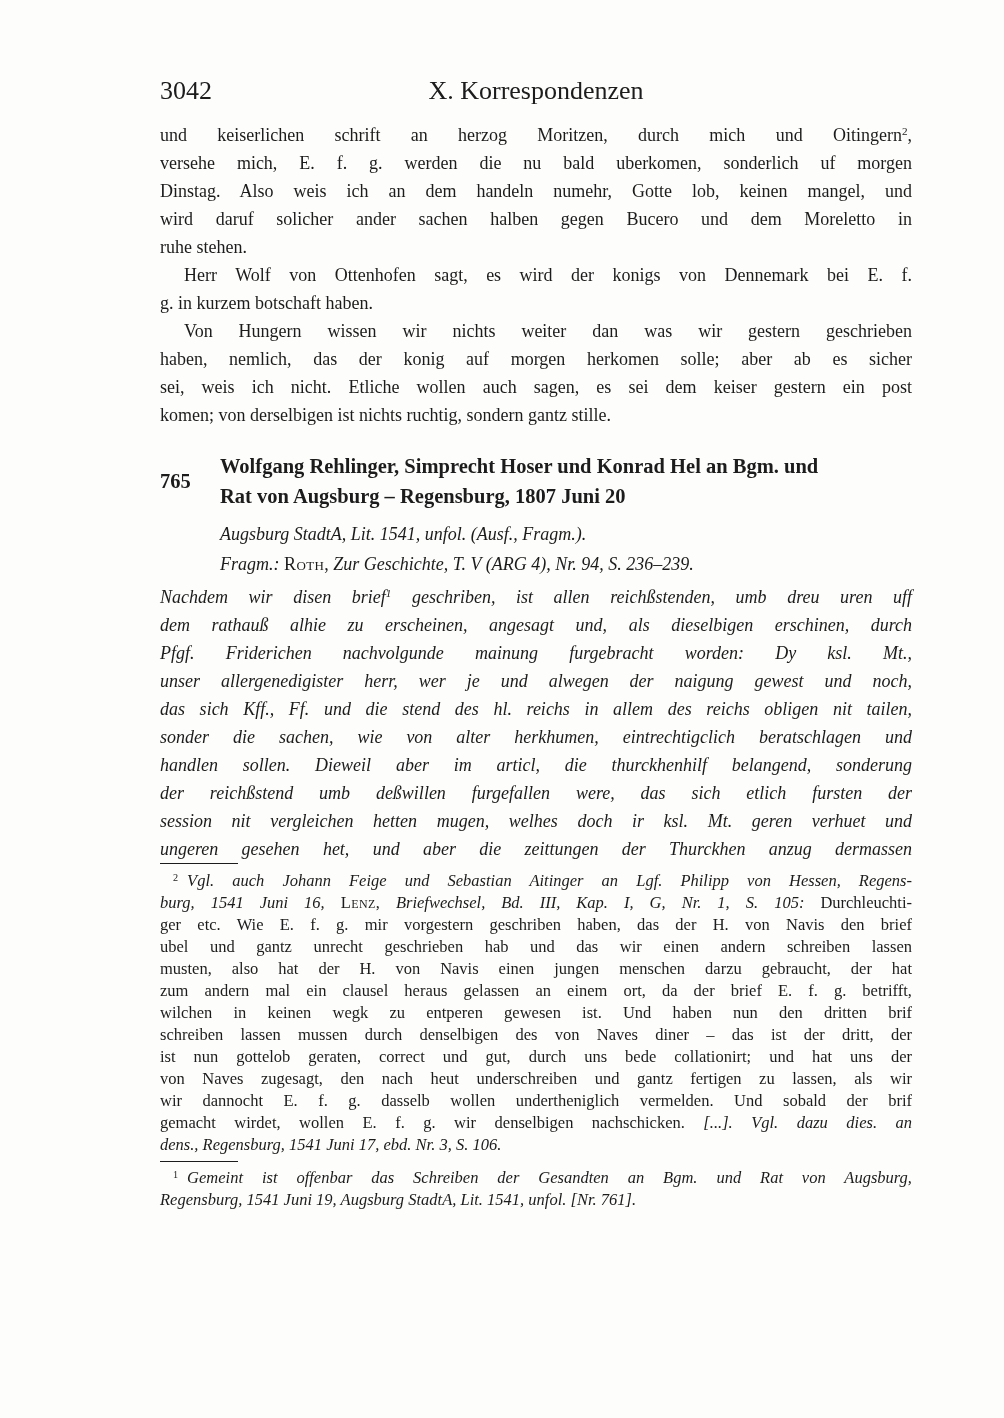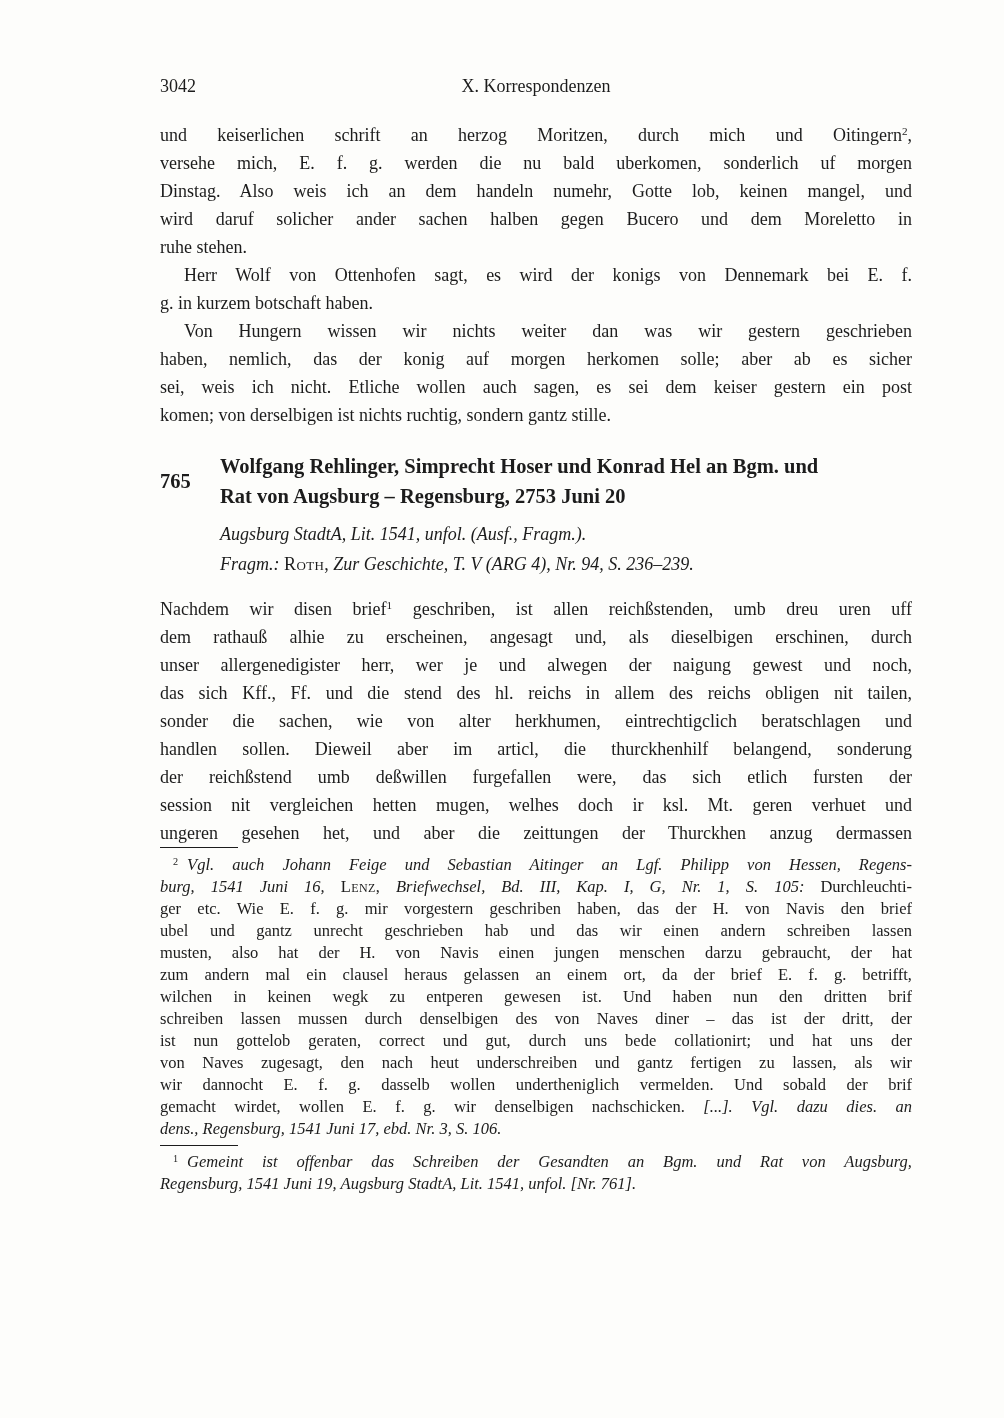--- a/index.html
+++ b/index.html
@@ -6,37 +6,37 @@
   .page {
     position:relative;
     width:1004px; height:1418px;
     background:#fdfdfb;
     color:#1c1c1c;
     font-family:"Liberation Serif","DejaVu Serif",serif;
     overflow:hidden;
   }
   .content { position:absolute; left:160px; top:0; width:752px; }
 
-  .running-header { margin-top:76px; height:28px; position:relative; font-size:18px; margin-bottom:17px; }
+  .running-header { margin-top:76px; height:28px; position:relative; font-size:26px; margin-bottom:17px; }
   .page-num { position:absolute; left:0; top:0; }
   .rh-title { display:block; text-align:center; }
 
   .para .line { white-space:normal; }
   .body-para .line { font-size:18px; line-height:28px; }
   .line.j { text-align:justify; text-align-last:justify; }
   .indent .line:first-child { text-indent:24px; }
 
   .entry-heading { margin-top:22px; position:relative; padding-left:60px; font-weight:bold; font-size:20.5px; }
   .entry-heading .line { line-height:30px; }
   .entry-num { position:absolute; left:0; top:15px; line-height:30px; }
 
   .sources { margin-top:8px; padding-left:60px; font-size:18px; }
   .sources .line { line-height:30px; }
 
-  .mainpara { margin-top:16px; }
+  .mainpara { margin-top:4px;font-style:italic; }
 
   .fn-rule { width:78px; border-top:1.7px solid #1c1c1c; height:0; }
   .rule1 { margin-top:0px; margin-bottom:6px; }
   .rule2 { margin-top:5px; margin-bottom:5px; }
 
   .footnote .line { font-size:16.5px; line-height:22px; }
   .footnote .line:first-child { text-indent:13px; }
   .footnote .line:first-child .sup { margin-right:9px; }
 
   .sup { font-size:0.62em; position:relative; top:-0.5em; line-height:0; }
@@ -69,32 +69,33 @@
         <div class="line j"><span>Von Hungern wissen wir nichts weiter dan was wir gestern geschrieben</span></div>
         <div class="line j"><span>haben, nemlich, das der konig auf morgen herkomen solle; aber ab es sicher</span></div>
         <div class="line j"><span>sei, weis ich nicht. Etliche wollen auch sagen, es sei dem keiser gestern ein post</span></div>
         <div class="line"><span>komen; von derselbigen ist nichts ruchtig, sondern gantz stille.</span></div>
       </div>
 
     <div class="entry-heading">
       <span class="entry-num">765</span>
       <div class="entry-title">
           <div class="line"><span>Wolfgang Rehlinger, Simprecht Hoser und Konrad Hel an Bgm. und</span></div>
-          <div class="line"><span>Rat von Augsburg – Regensburg, 2753 Juni 20</span></div>
+          <div class="line"><span>Rat von Augsburg – Regensburg, 1807 Juni 20</span></div>
         </div>
     </div>
 
     <div class="para sources">
         <div class="line"><span class="i">Augsburg StadtA, Lit. 1541, unfol. (Ausf., Fragm.).</span></div>
         <div class="line"><span class="i">Fragm.: </span><span class="sc">Roth</span><span>, </span><span class="i">Zur Geschichte, T. V (ARG 4), Nr. 94, S. 236–239.</span></div>
       </div>
 
     <div class="para body-para mainpara">
         <div class="line j"><span>Nachdem wir disen brief</span><span class="sup">1</span><span> geschriben, ist allen reichßstenden, umb dreu uren uff</span></div>
         <div class="line j"><span>dem rathauß alhie zu erscheinen, angesagt und, als dieselbigen erschinen, durch</span></div>
+        <div class="line j"><span>Pfgf. Friderichen nachvolgunde mainung furgebracht worden: Dy ksl. Mt.,</span></div>
         <div class="line j"><span>unser allergenedigister herr, wer je und alwegen der naigung gewest und noch,</span></div>
         <div class="line j"><span>das sich Kff., Ff. und die stend des hl. reichs in allem des reichs obligen nit tailen,</span></div>
         <div class="line j"><span>sonder die sachen, wie von alter herkhumen, eintrechtigclich beratschlagen und</span></div>
         <div class="line j"><span>handlen sollen. Dieweil aber im articl, die thurckhenhilf belangend, sonderung</span></div>
         <div class="line j"><span>der reichßstend umb deßwillen furgefallen were, das sich etlich fursten der</span></div>
         <div class="line j"><span>session nit vergleichen hetten mugen, welhes doch ir ksl. Mt. geren verhuet und</span></div>
         <div class="line j"><span>ungeren gesehen het, und aber die zeittungen der Thurckhen anzug dermassen</span></div>
       </div>
 
     <div class="fn-rule rule1"></div>

